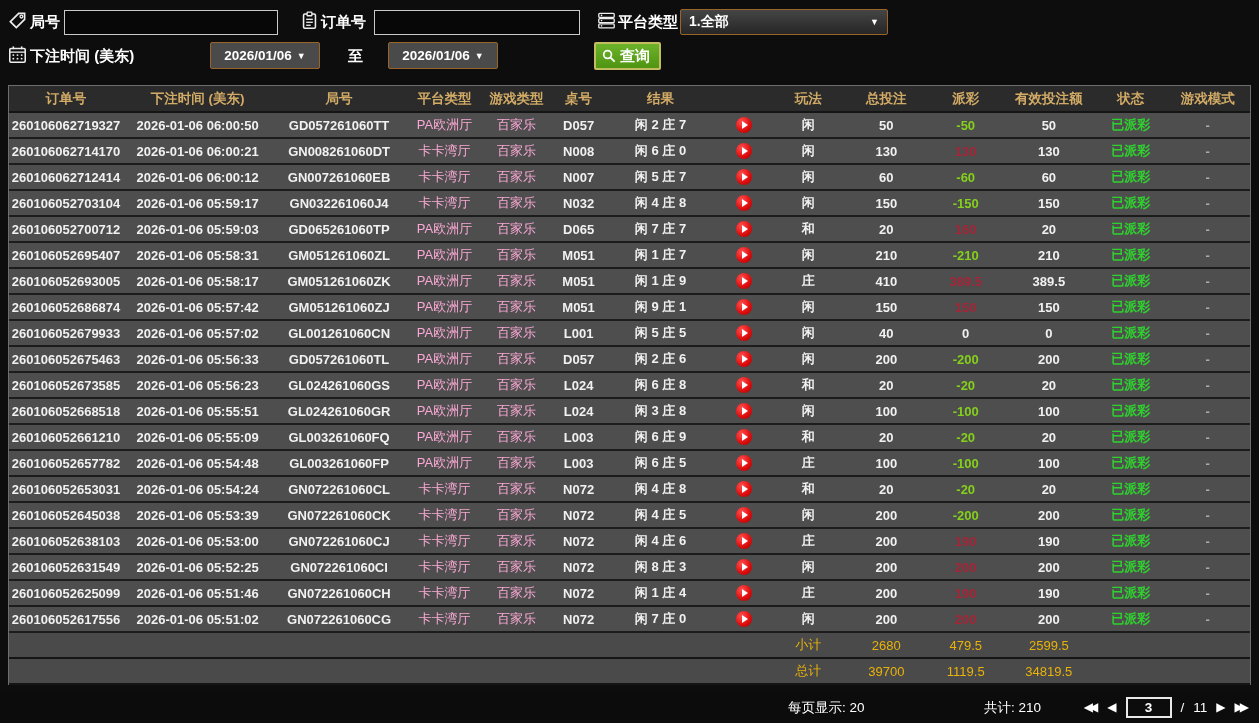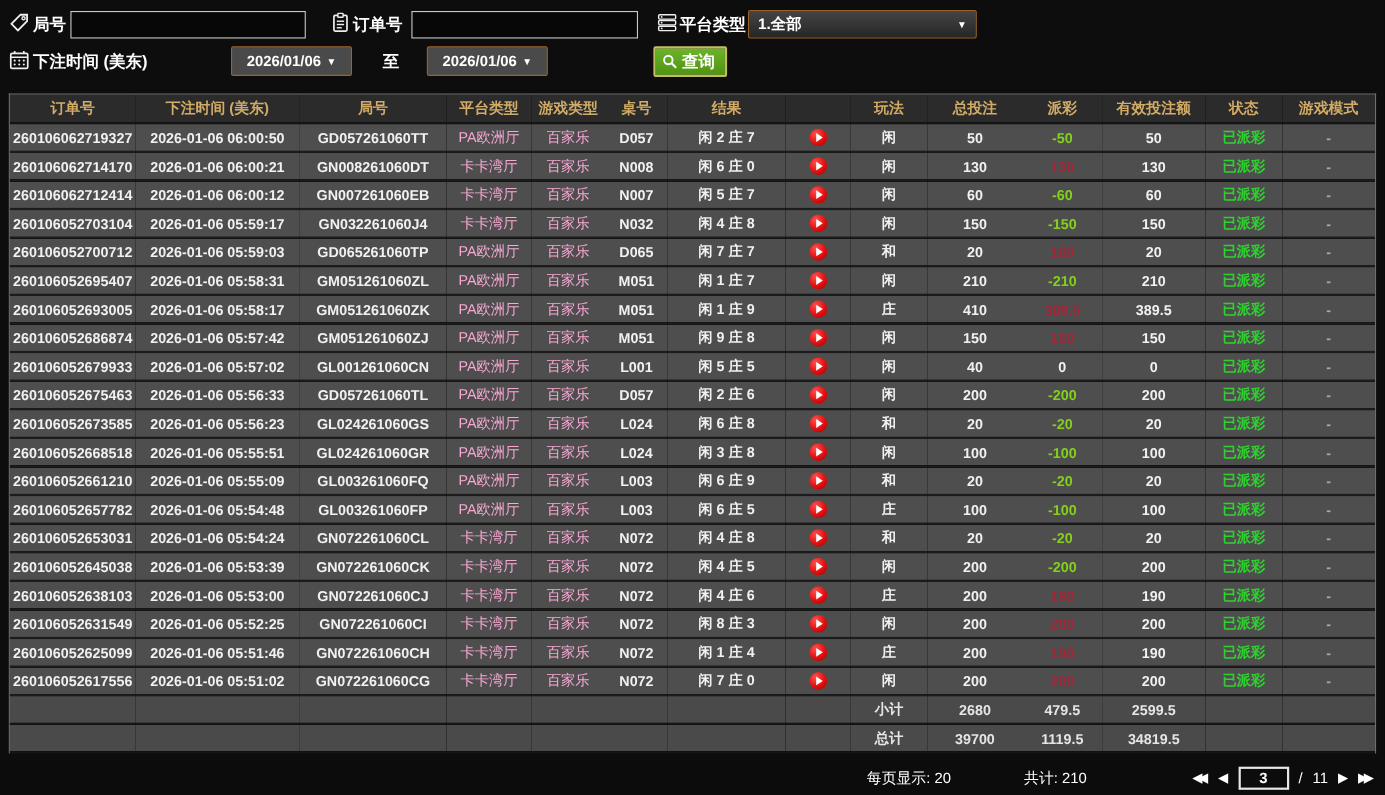--- a/index.html
+++ b/index.html
@@ -33,21 +33,21 @@
   thead th { background:#2b2b2b; color:#d2ab66; font-size:13.5px; font-weight:bold; height:26px;
              border-bottom:2px solid #151515; white-space:nowrap; overflow:hidden; }
   tbody td { background:#4e4e4e; color:#f1f1f1; font-size:13px; font-weight:600; height:26px;
              text-align:center; border-bottom:2px solid #1c1c1c; white-space:nowrap; overflow:hidden; }
   td.dim { color:#f9a8d4; font-weight:400; }
   td.payout-pos { color:#a32638; }
   td.payout-neg { color:#84d01c; }
   td.payout-zero { color:#f1f1f1; }
   td.status-paid { color:#2fd12f;text-align:center; }
   td.mode { color:#aaa; }
-  tr.summary td { color:#e5e5e5; font-weight:bold; border-bottom:2px solid #151515; background:#4a4a4a; }
+  tr.summary td { color:#eab308; font-weight:normal; border-bottom:2px solid #151515; background:#4a4a4a; }
   tr.summary.first td { border-top:2px solid #0f0f0f; }
   .play-btn { display:inline-block; width:16px; height:16px; border-radius:50%; vertical-align:middle;
               background:radial-gradient(circle at 35% 30%, #ff5050, #e00f0f 55%, #a00000 100%);
               position:relative; cursor:pointer; }
   .play-btn::after { content:""; position:absolute; left:6px; top:4px; border-left:6px solid #fff;
                      border-top:4px solid transparent; border-bottom:4px solid transparent; }
 
   
   .bottombar { position:absolute; left:0; bottom:0; width:100%; height:31px; background:#0c0c0c; color:#fff; font-size:13.5px; }
   .bottombar .btext { position:absolute; top:7px; white-space:nowrap; }
@@ -286,21 +286,21 @@
             <td class="status-paid">已派彩</td>
             <td class="mode">-</td>
           </tr>
           <tr>
             <td>260106052686874</td>
             <td>2026-01-06 05:57:42</td>
             <td>GM051261060ZJ</td>
             <td class="dim">PA欧洲厅</td>
             <td class="dim">百家乐</td>
             <td>M051</td>
-            <td>闲 9 庄 8</td>
+            <td>闲 9 庄 1</td>
             <td><span class="play-btn"></span></td>
             <td>闲</td>
             <td>150</td>
             <td class="payout-pos">150</td>
             <td>150</td>
             <td class="status-paid">已派彩</td>
             <td class="mode">-</td>
           </tr>
           <tr>
             <td>260106052679933</td>
@@ -525,21 +525,21 @@
             <td>34819.5</td>
             <td></td>
             <td></td>
           </tr>
         </tbody>
     </table>
   </div>
 
   <div class="bottombar">
     <span class="btext" style="left:788px;">每页显示: 20</span>
-    <span class="btext" style="left:931px;">共计: 210</span>
+    <span class="btext" style="left:984px;">共计: 210</span>
     <div class="pager">
       <span class="pg-arrow dbl">◀◀</span>
       <span class="pg-arrow">◀</span>
       <input class="page-input" value="3" style="">
       <span class="pg-total">/</span>
       <span class="pg-total">11</span>
       <span class="pg-arrow">▶</span>
       <span class="pg-arrow dbl">▶▶</span>
     </div>
   </div>

